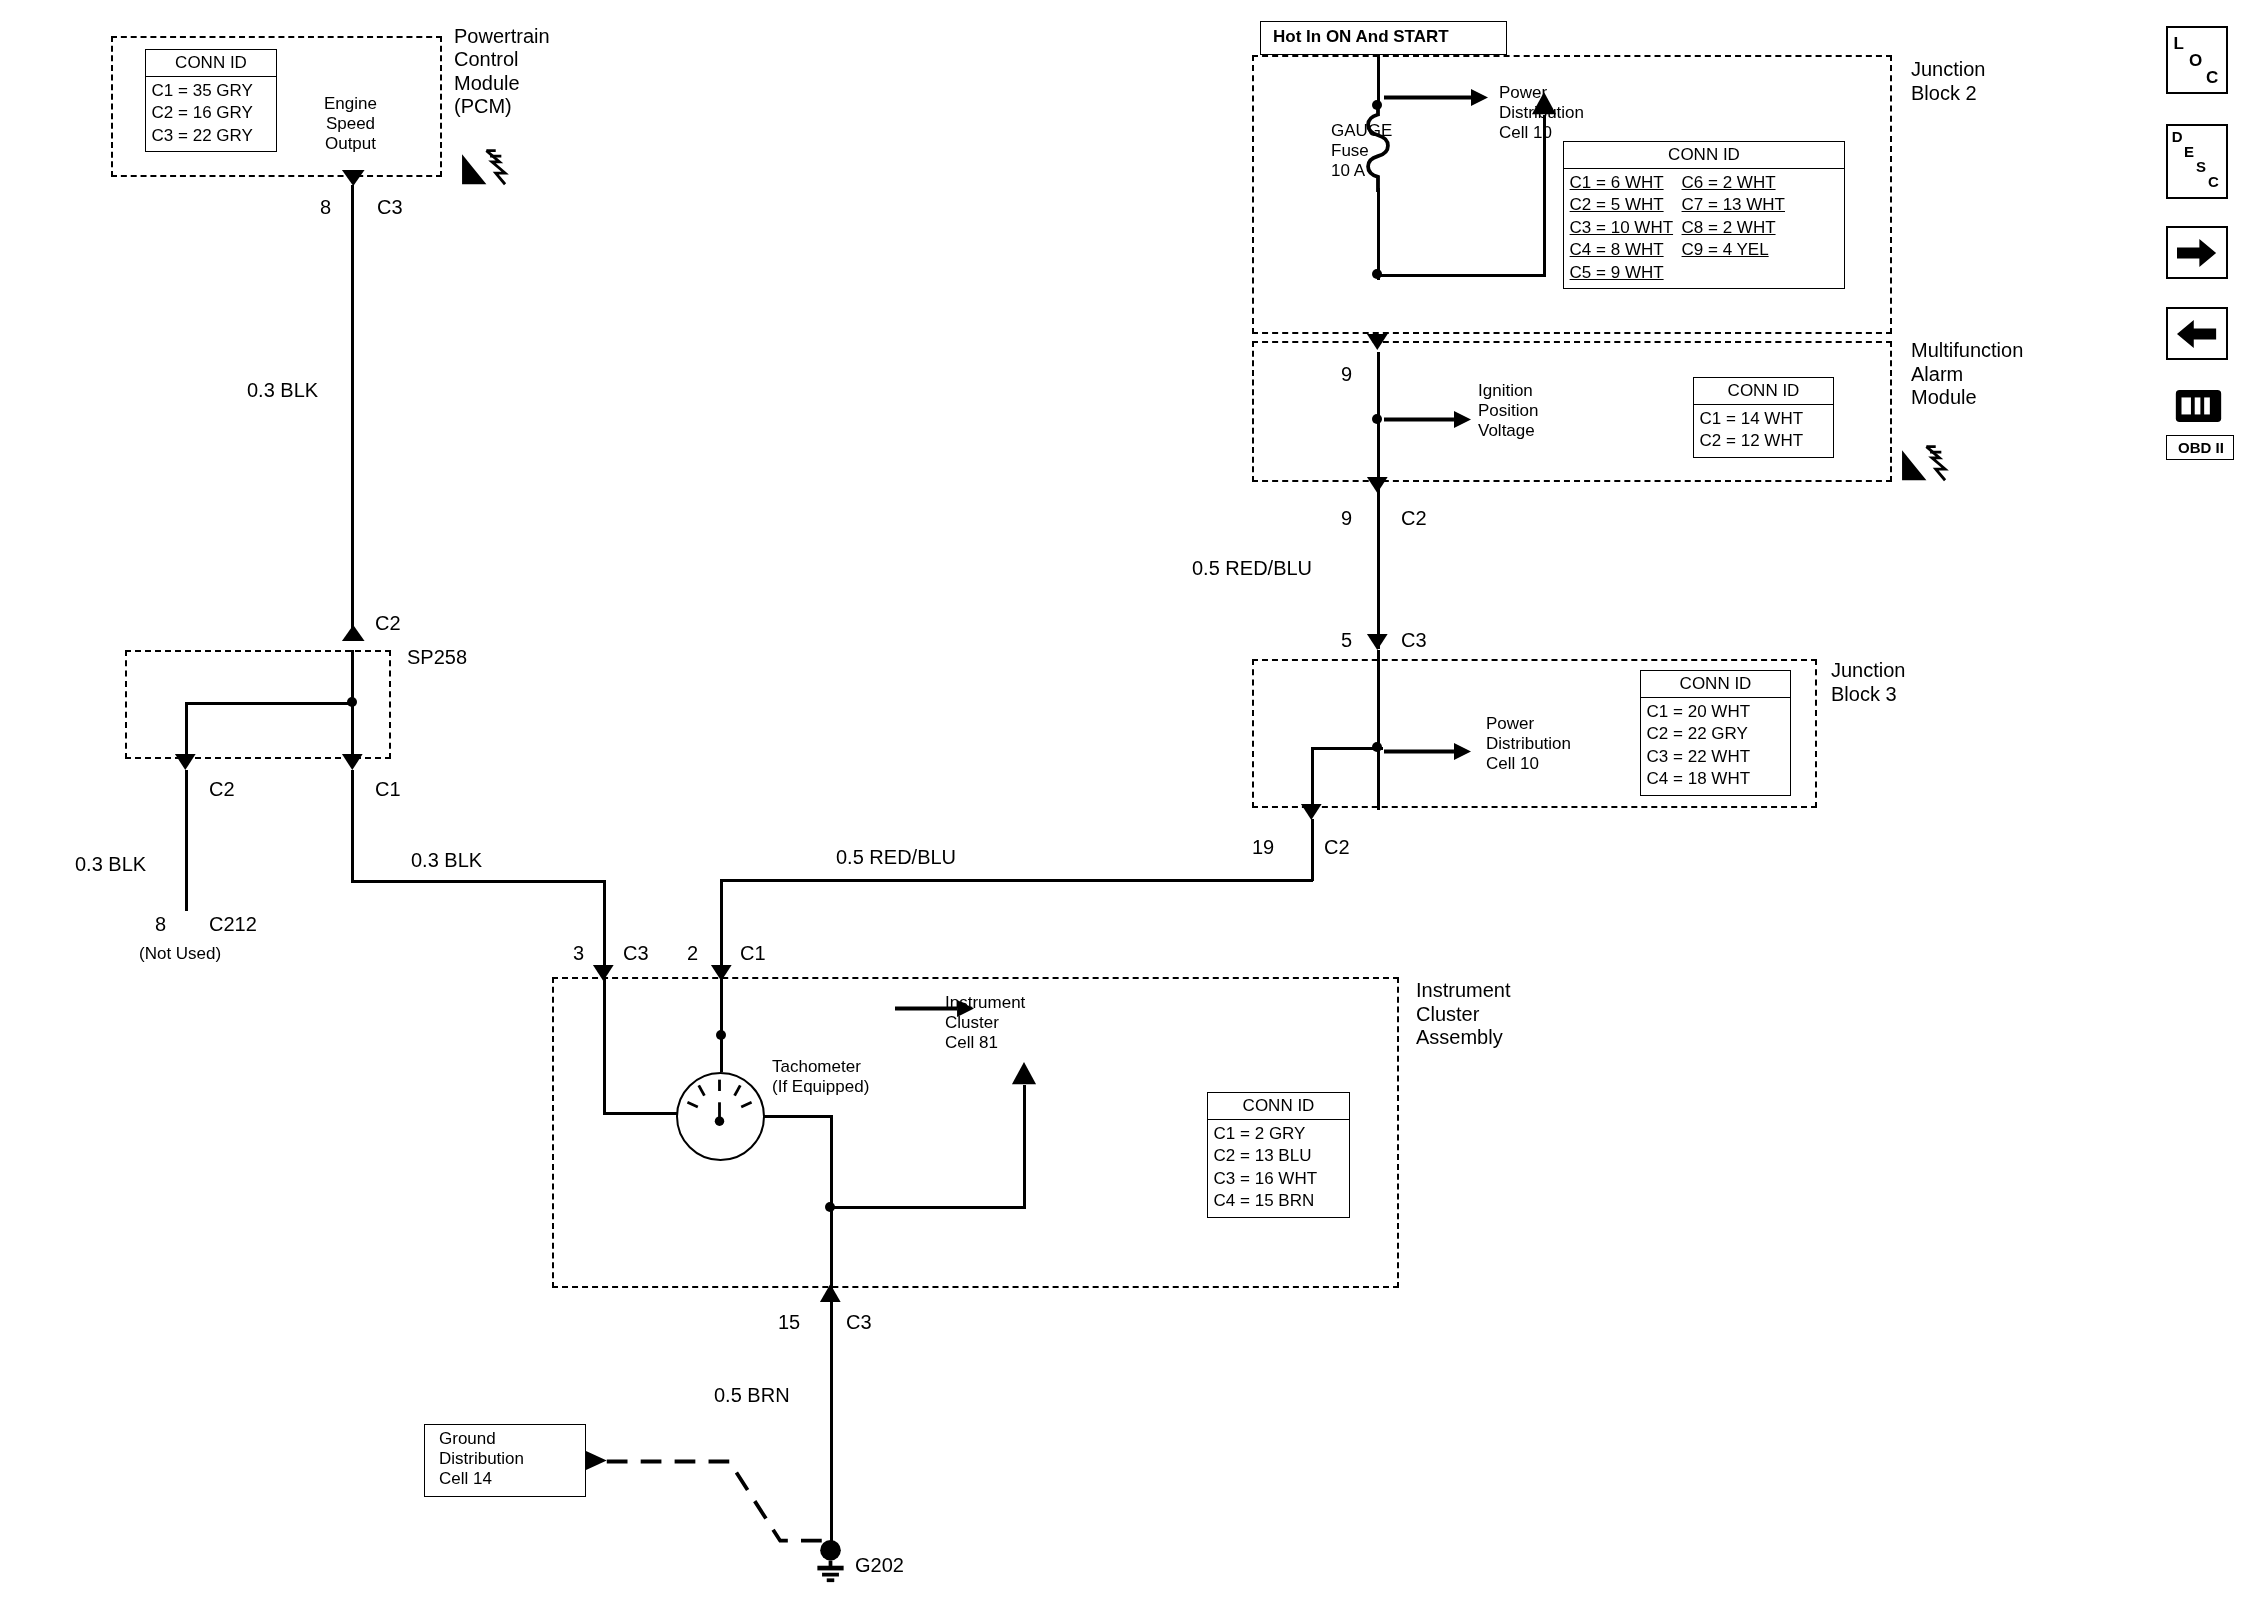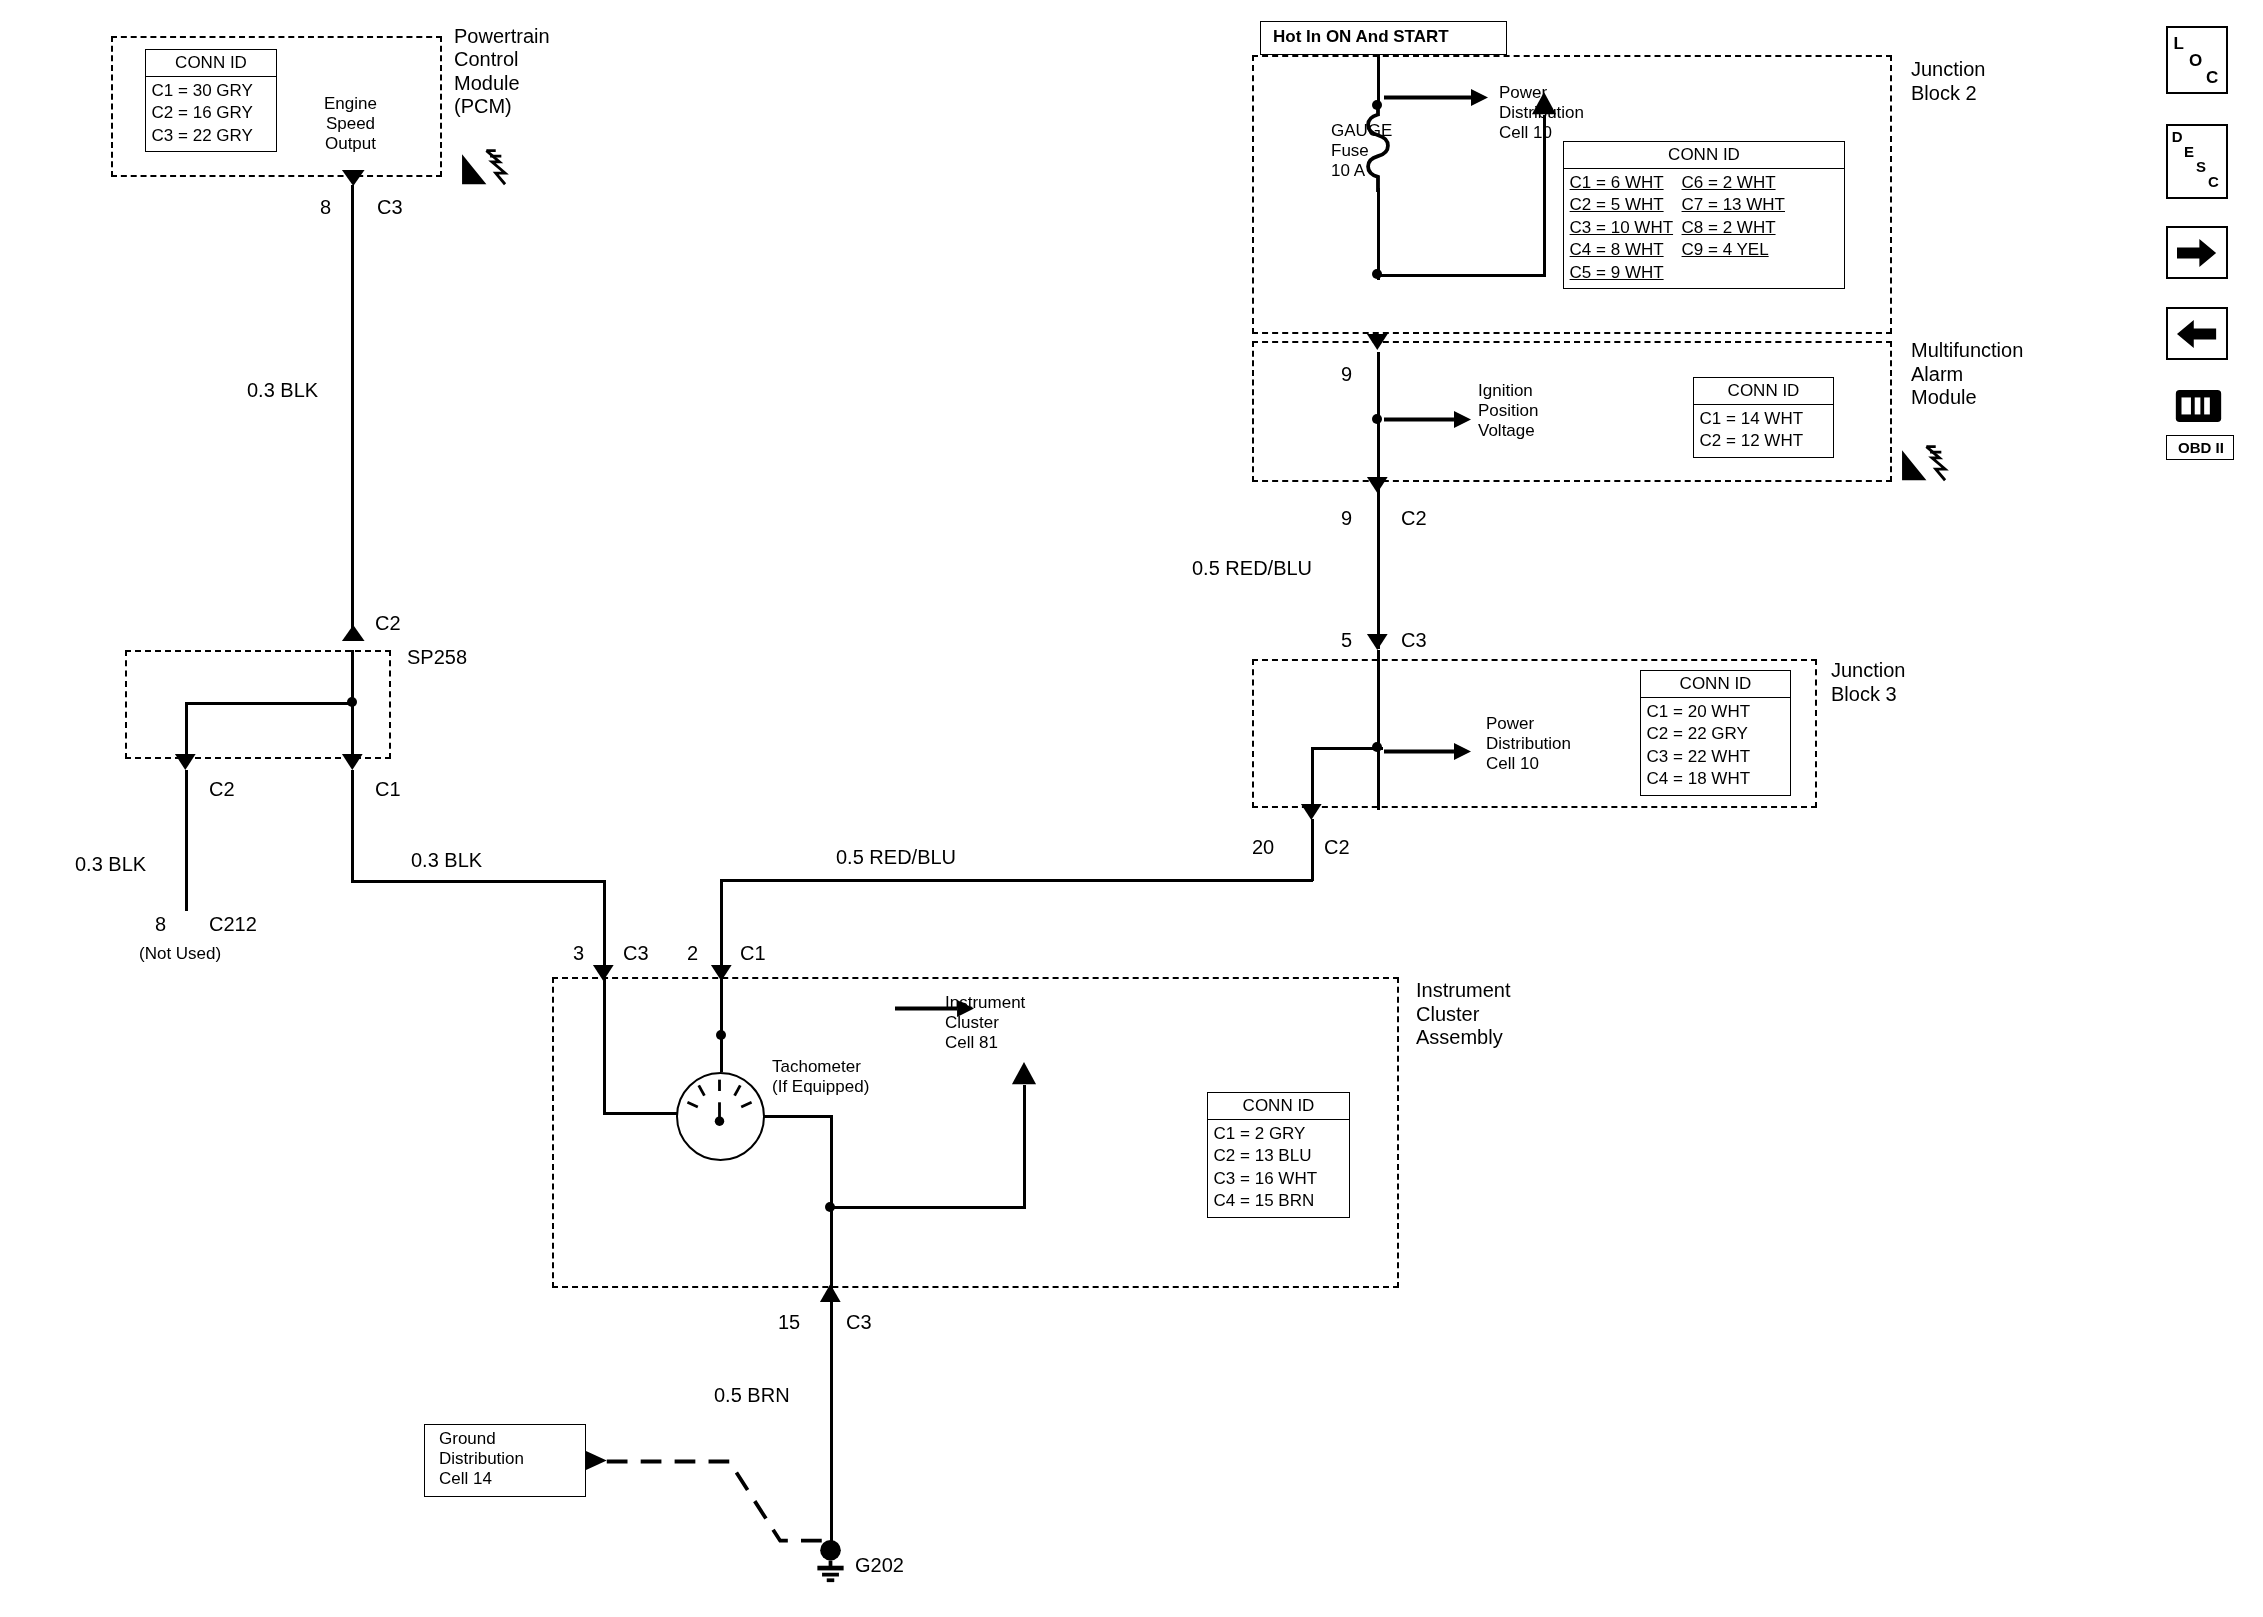--- a/index.html
+++ b/index.html
@@ -34,21 +34,21 @@
 </style>
 </head>
 <body>
 
 <div id="canvas">
 
   <div class="dashbox" style="left:111px; top:36px; width:331px; height:141px;"></div>
 
   <div class="connid" style="left:145px; top:49px; width:132px;">
     <div class="hdr">CONN ID</div>
-    <div>C1 = 30 GRY</div>
+    <div>C1 = 35 GRY</div>
     <div>C2 = 16 GRY</div>
     <div>C3 = 22 GRY</div>
   </div>
 
   <div class="txt sm c" style="left:294px; top:94px; width:113px;">Engine
 Speed
 Output</div>
 
   <div class="txt" style="left:454px; top:24.5px; width:169px;">Powertrain
 Control
@@ -264,21 +264,21 @@
   </div>
   <div class="txt sm" style="left:1486px; top:714px;">Power
 Distribution
 Cell 10</div>
 
   <div class="abs" style="left:1300px; top:803px;">
     <svg width="22.6" height="19" viewBox="0 0 24 20">
         <polygon points="1,1 23,1 12,18" fill="#000"></polygon>
       </svg>
   </div>
-  <div class="txt" style="left:1252px; top:836px;">20</div>
+  <div class="txt" style="left:1252px; top:836px;">19</div>
   <div class="txt" style="left:1324px; top:836px;">C2</div>
 
   <div class="wire wv" style="left:1311px; top:819px; height:62px;"></div>
   <div class="wire wh" style="left:720px; top:879px; width:593px;"></div>
   <div class="wire wv" style="left:720px; top:879px; height:96px;"></div>
   <div class="txt" style="left:836px; top:846px;">0.5 RED/BLU</div>
 
   <div class="txt" style="left:573px; top:942px;">3</div>
   <div class="txt" style="left:623px; top:942px;">C3</div>
   <div class="txt" style="left:687px; top:942px;">2</div>

